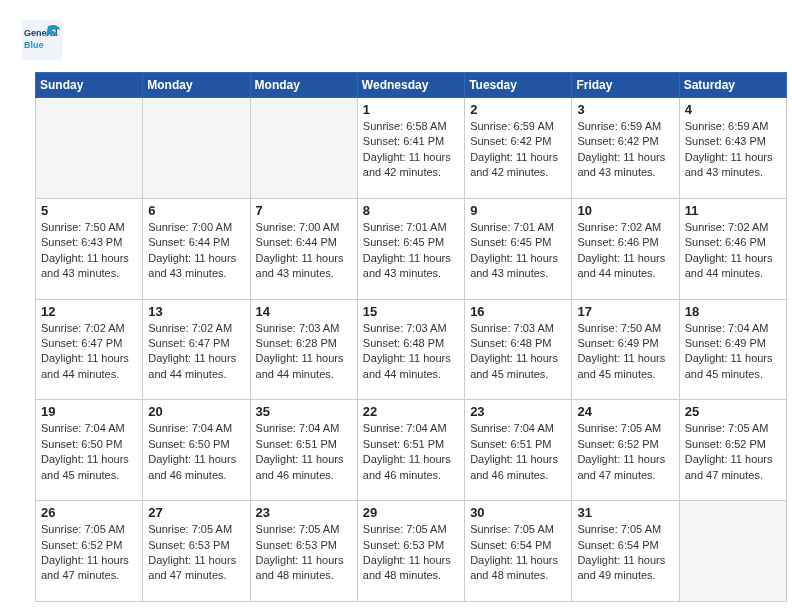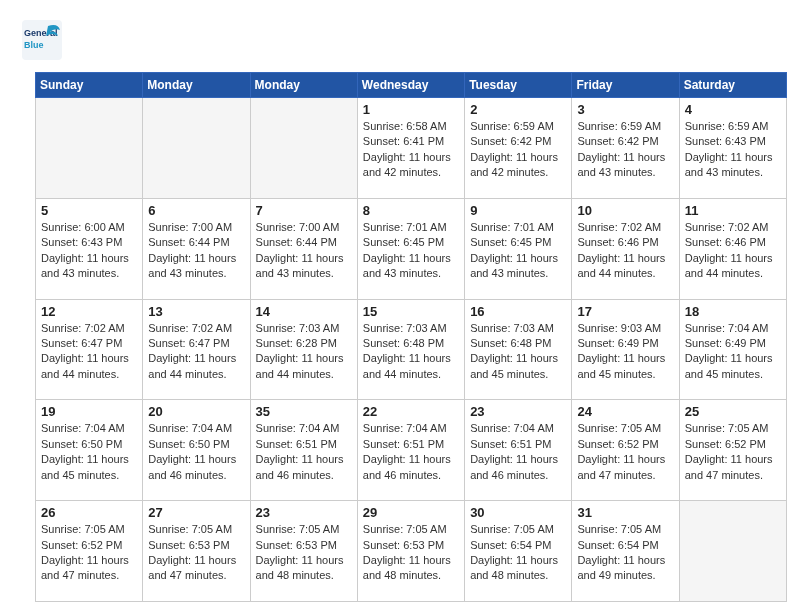--- a/index.html
+++ b/index.html
@@ -143,21 +143,21 @@
           <td>
             <span class="day-num">4</span>
             <div class="day-info">Sunrise: 6:59 AM
 Sunset: 6:43 PM
 Daylight: 11 hours and 43 minutes.</div>
           </td>
         </tr>
         <tr>
           <td>
             <span class="day-num">5</span>
-            <div class="day-info">Sunrise: 6:00 AM
+            <div class="day-info">Sunrise: 7:50 AM
 Sunset: 6:43 PM
 Daylight: 11 hours and 43 minutes.</div>
           </td>
           <td>
             <span class="day-num">6</span>
             <div class="day-info">Sunrise: 7:00 AM
 Sunset: 6:44 PM
 Daylight: 11 hours and 43 minutes.</div>
           </td>
           <td>
@@ -217,21 +217,21 @@
 Daylight: 11 hours and 44 minutes.</div>
           </td>
           <td>
             <span class="day-num">16</span>
             <div class="day-info">Sunrise: 7:03 AM
 Sunset: 6:48 PM
 Daylight: 11 hours and 45 minutes.</div>
           </td>
           <td>
             <span class="day-num">17</span>
-            <div class="day-info">Sunrise: 9:03 AM
+            <div class="day-info">Sunrise: 7:50 AM
 Sunset: 6:49 PM
 Daylight: 11 hours and 45 minutes.</div>
           </td>
           <td>
             <span class="day-num">18</span>
             <div class="day-info">Sunrise: 7:04 AM
 Sunset: 6:49 PM
 Daylight: 11 hours and 45 minutes.</div>
           </td>
         </tr>

